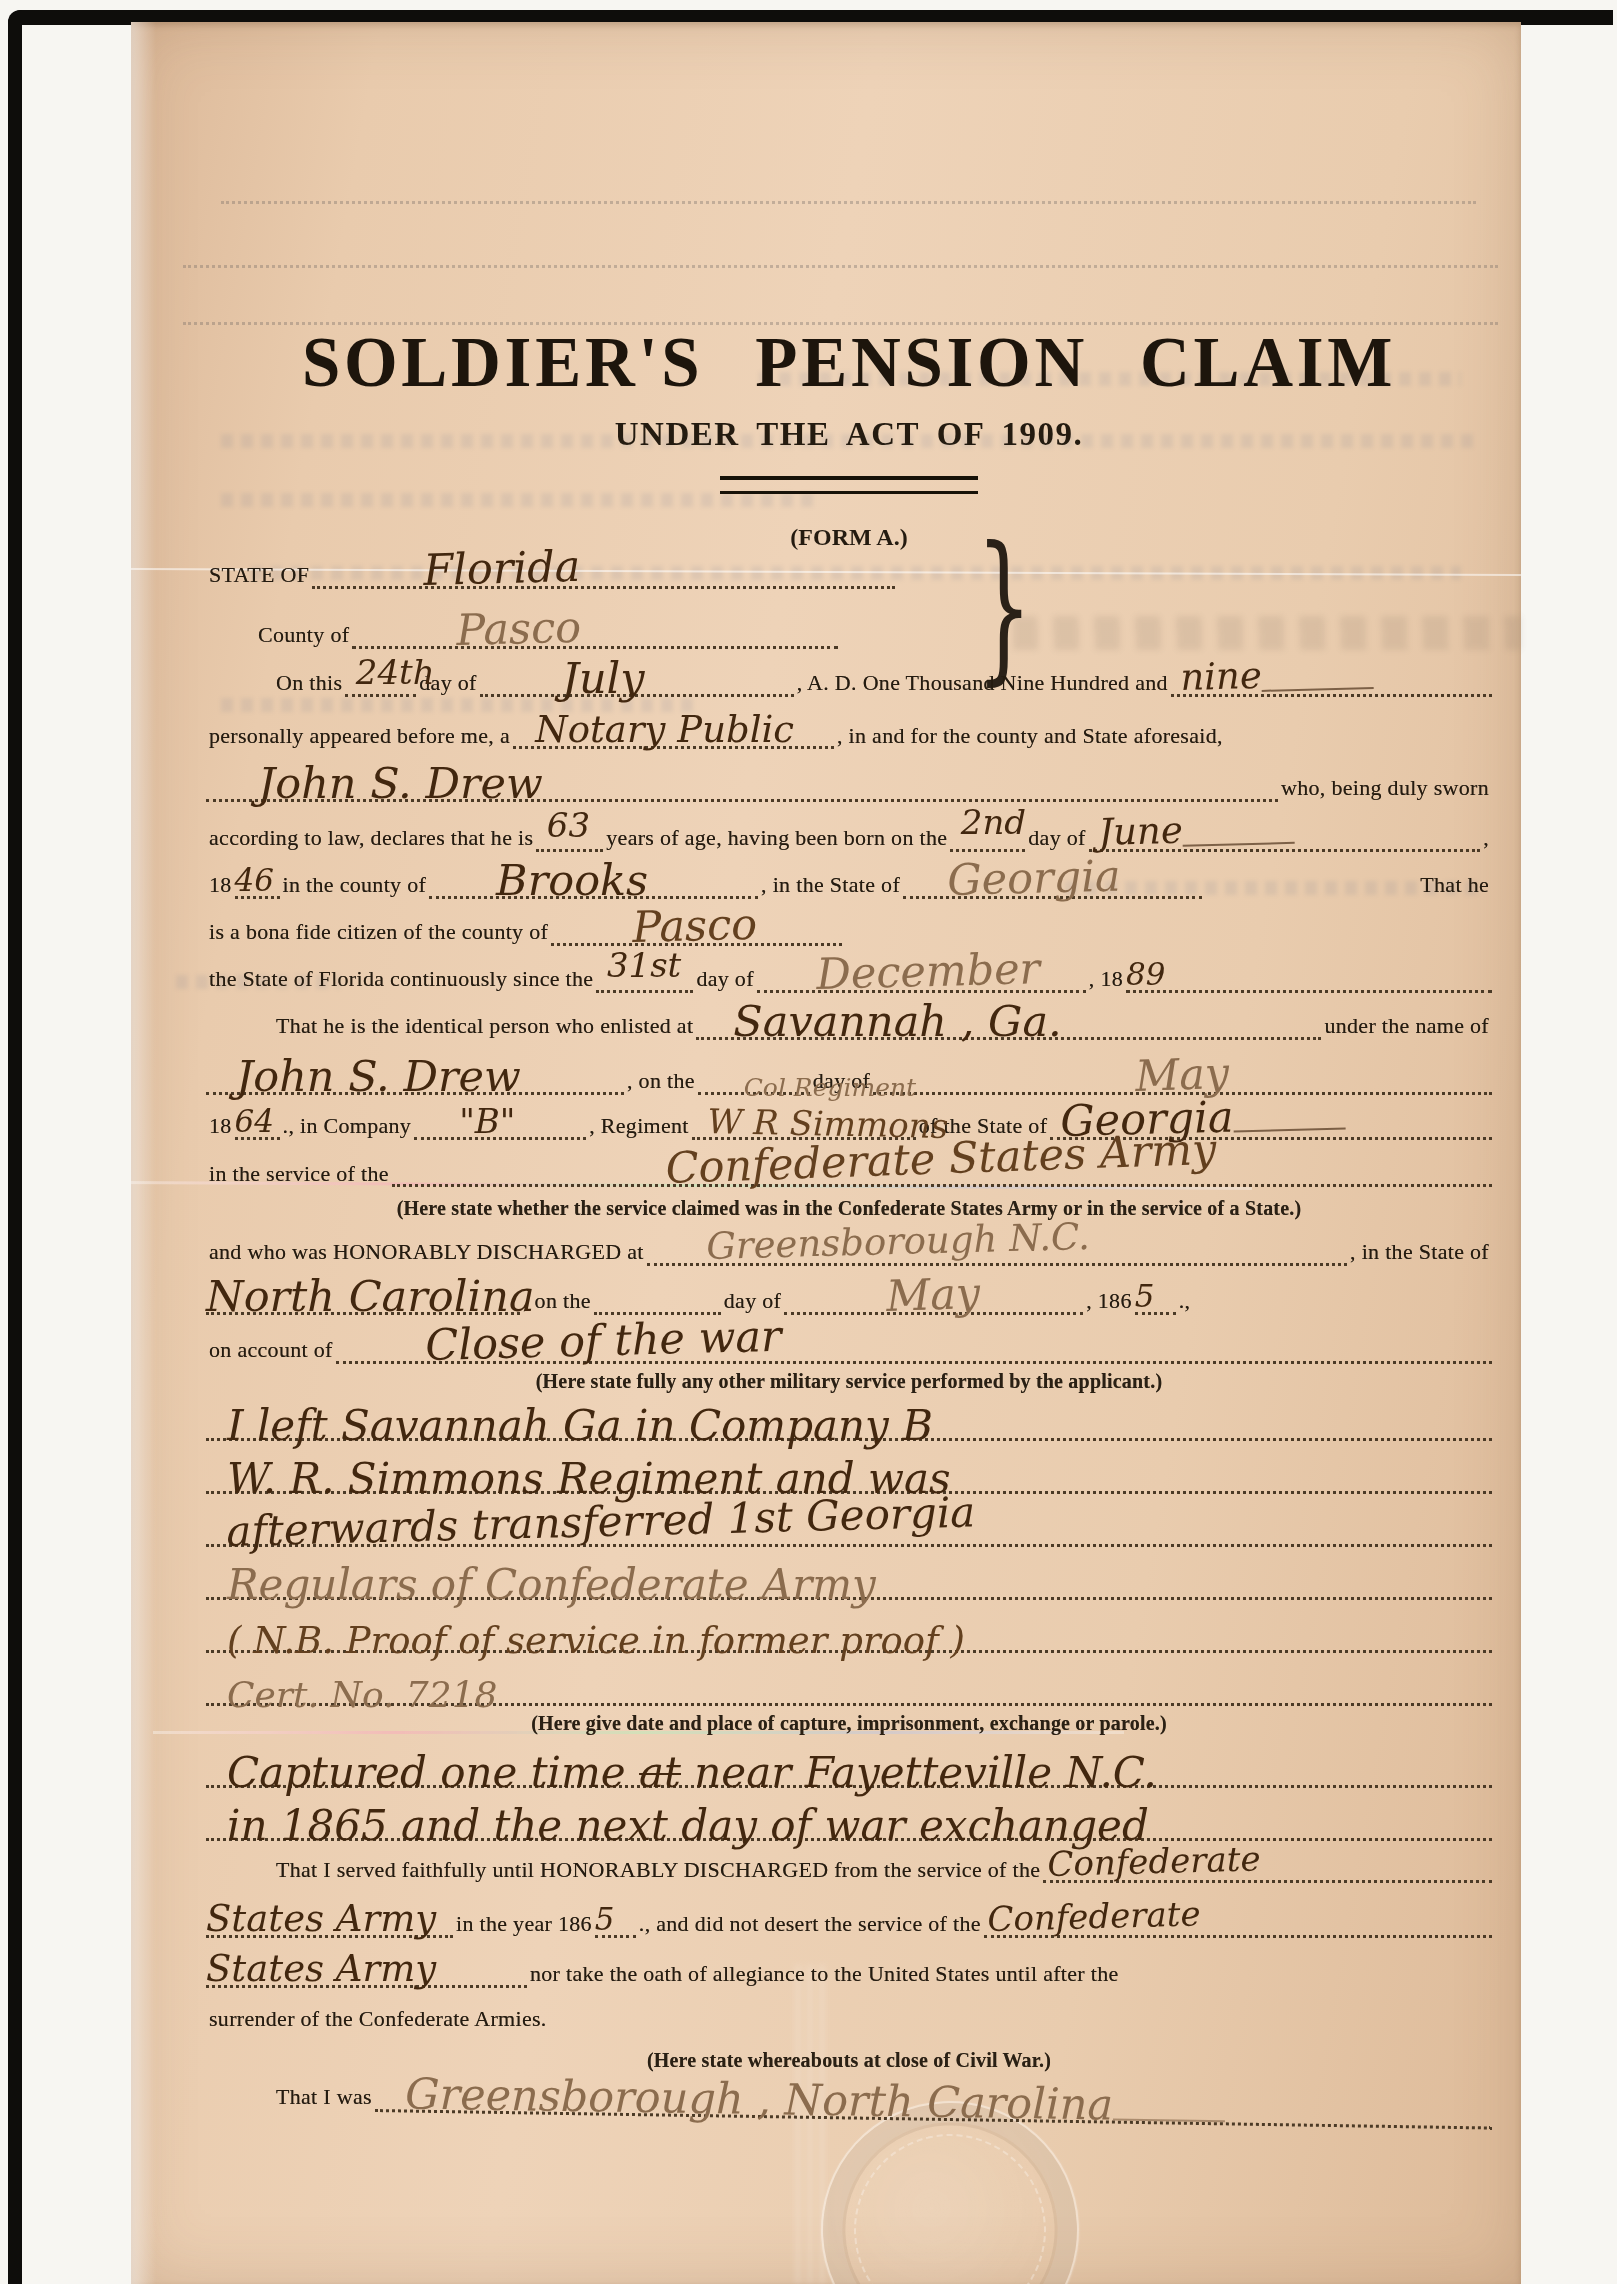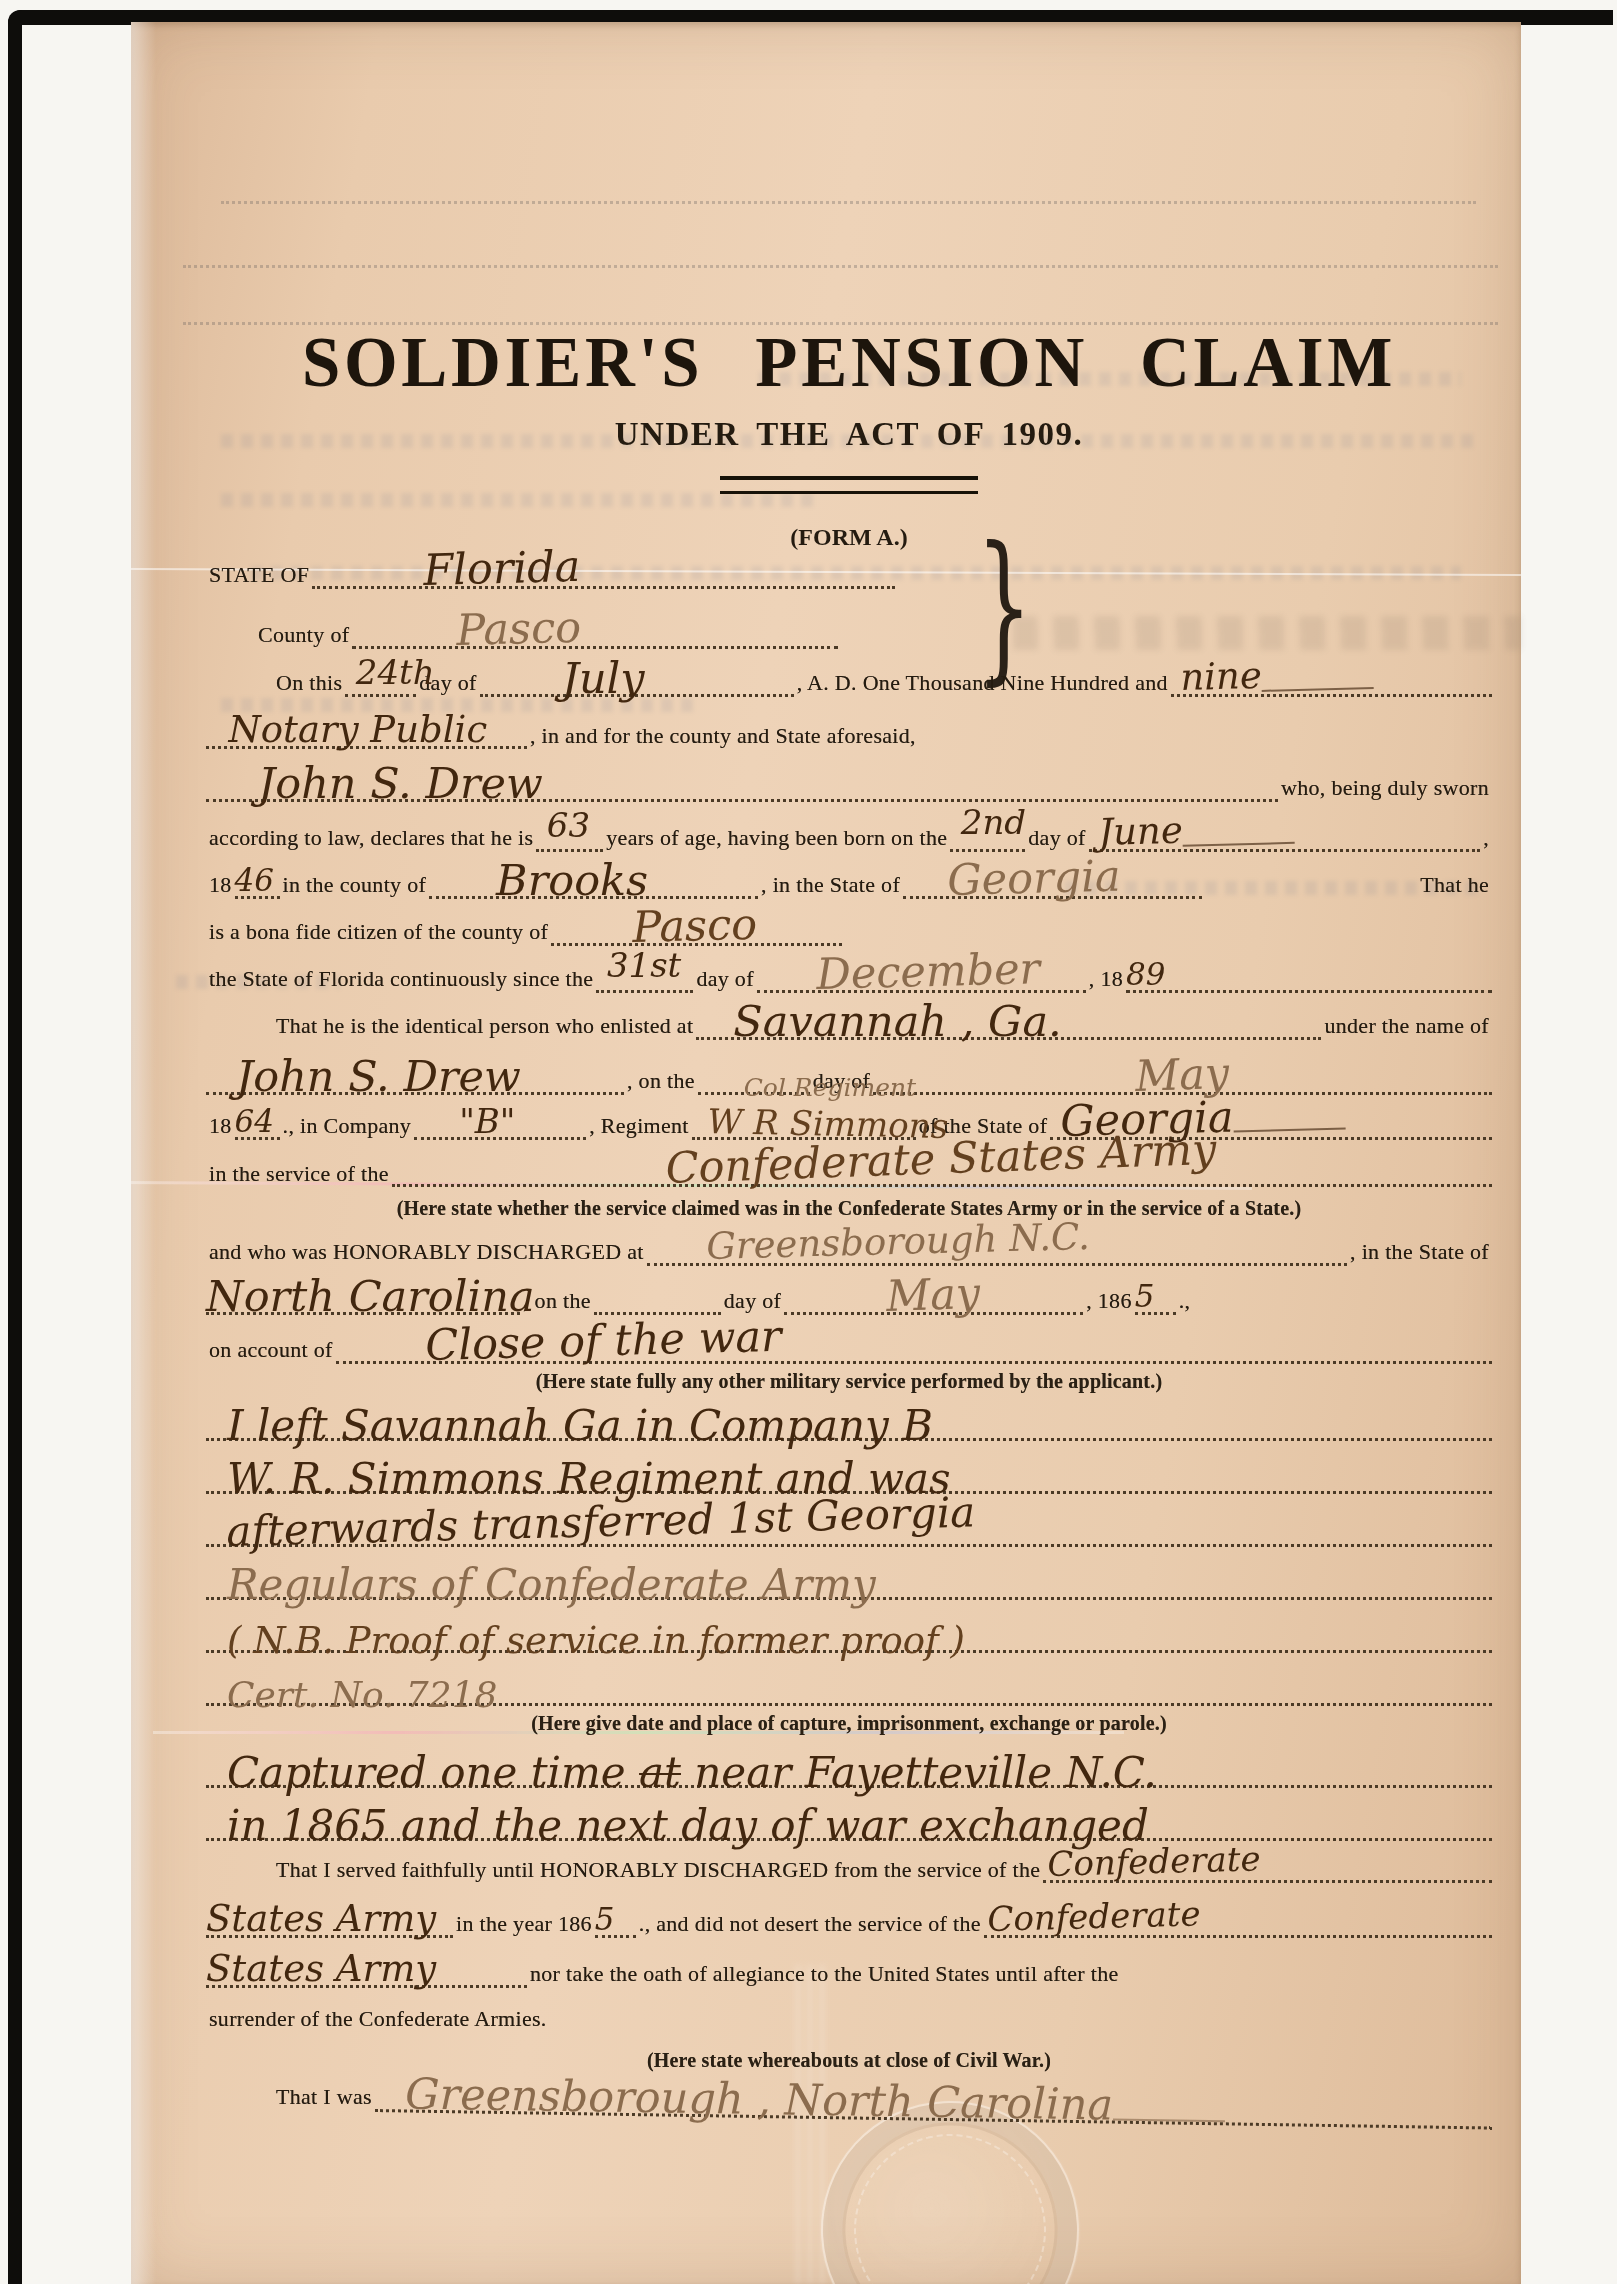--- a/index.html
+++ b/index.html
@@ -133,20 +133,21 @@
         <span class="fill w420">
           <span class="hw lg" style="left:82px">July</span>
         </span>
         <span class="p">, A. D. One Thousand Nine Hundred and</span>
         <span class="fill grow">
           <span class="hw tail r1">nine</span>
         </span>
       </div>
 
       <div class="line" style="margin-top:2.2px">
+        <span class="p">personally appeared before me, a</span>
         <span class="fill w430">
           <span class="hw" style="left:22.4px">Notary Public</span>
         </span>
         <span class="p">, in and for the county and State aforesaid,</span>
       </div>
 
       <div class="line" style="margin-top:2.2px">
         <span class="fill grow">
           <span class="hw lg" style="left:52px">John S. Drew</span>
         </span>

